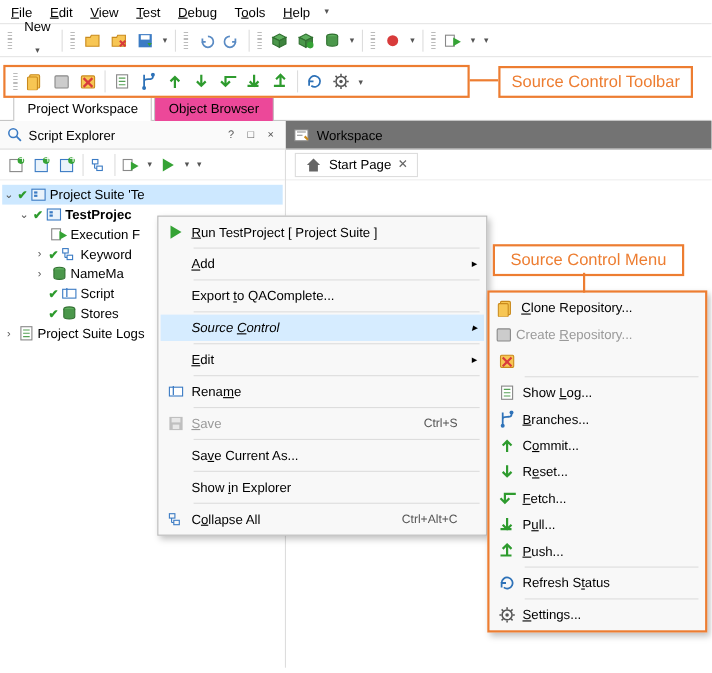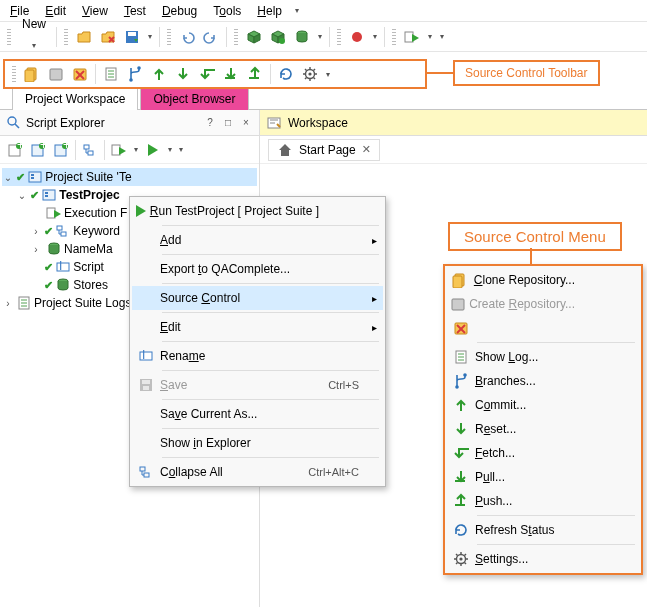--- a/index.html
+++ b/index.html
@@ -11,21 +11,21 @@
   
   .toolbar { display: flex; align-items: center; height: 30px; padding: 0 4px; border-bottom: 1px solid #e5e5e5; gap: 2px; }
   .grip { width: 4px; height: 16px; background: repeating-linear-gradient(#bbb 0 1px, transparent 1px 3px); margin: 0 3px; }
   .tbtn { width: 22px; height: 22px; display: flex; align-items: center; justify-content: center; border-radius: 2px; }
   .dd { width: 10px; height: 22px; display: flex; align-items: center; justify-content: center; font-size: 8px; color: #555; }
   .newbtn { padding: 2px 6px; display: flex; align-items: center; gap: 4px; flex-direction: column; }
   .sep { width: 1px; height: 20px; background: #ddd; margin: 0 2px; }
   
   .sc-box { position: absolute; top: 59px; left: 3px; width: 424px; height: 30px; border: 2px solid #ED7D31; display: flex; align-items: center; padding: 0 4px; gap: 2px; background: #fff; z-index: 1; }
   .sc-box-line { position: absolute; top: 72px; left: 427px; width: 26px; height: 2px; background: #ED7D31; z-index: 1; }
-  .sc-label { position: absolute; top: 60px; left: 453px; border: 2px solid #ED7D31; color: #ED7D31; font-size: 12px; padding: 4px 10px; background: #fff; z-index: 1; }
+  .sc-label { position: absolute; top: 60px; left: 453px; border: 2px solid #ED7D31; color: #ED7D31; font-size: 15px; padding: 4px 10px; background: #fff; z-index: 1; }
   
   .sc-menu-label { position: absolute; top: 222px; left: 448px; border: 2px solid #ED7D31; color: #ED7D31; font-size: 15px; padding: 4px 14px; background: #fff; z-index: 40; }
   .sc-menu-line { position: absolute; top: 248px; left: 530px; width: 2px; height: 18px; background: #ED7D31; z-index: 40; }
   
   .tabstrip { display: flex; align-items: flex-end; height: 24px; border-bottom: 1px solid #c5c5c5; margin-top: 34px; padding-left: 12px; gap: 0; }
   .tab { padding: 4px 12px; border: 1px solid #c5c5c5; border-bottom: none; background: #fff; margin-right: 2px; position: relative; top: 1px; }
   .tab.inactive { background: #ec4899; }
   
   .body { display: flex; height: calc(100% - 115px); }
   .left { width: 260px; display: flex; flex-direction: column; border-right: 1px solid #ddd; }
@@ -37,36 +37,36 @@
   .tree { padding: 4px 2px; font-size: 12px; position: relative; }
   .trow { display: flex; align-items: center; height: 18px; gap: 2px; white-space: nowrap; }
   .twist { width: 12px; font-size: 10px; color: #555; text-align: center; }
   .check { color: #2e9b2e; font-weight: bold; font-size: 11px; }
   .ticon { width: 16px; height: 16px; display: flex; align-items: center; justify-content: center; }
   .trow.sel { background: #cde8ff; }
   .ind1 { padding-left: 14px; }
   .ind2 { padding-left: 28px; }
   
   .right { flex: 1; display: flex; flex-direction: column; }
-  .right-head { display: flex; align-items: center; height: 26px; padding: 0 6px; border-bottom: 1px solid #ddd; gap: 6px; background: #fef9c3; }
+  .right-head { display: flex; align-items: center; height: 26px; padding: 0 6px; border-bottom: 1px solid #ddd; gap: 6px; background: #737373; }
   .right-tabs { display: flex; align-items: center; height: 28px; padding: 0 8px; gap: 6px; border-bottom: 1px solid #eee; }
   .doc-tab { display: flex; align-items: center; gap: 6px; padding: 2px 8px; border: 1px solid #ddd; background: #fff; }
   .doc-tab .x { color: #666; font-size: 11px; }
   
   .ctxmenu { position: absolute; background: #f8f8f8; border: 1px solid #b8b8b8; box-shadow: 2px 3px 6px rgba(0,0,0,.25); padding: 2px; z-index: 30; }
   .ctxmenu .row { display: flex; align-items: center; height: 24px; padding-right: 24px; position: relative; }
   .ctxmenu .iconcol { width: 28px; display: flex; align-items: center; justify-content: center; }
   .ctxmenu .lbl { flex: 1; padding-right: 40px; white-space: nowrap; }
   .ctxmenu .lbl.dis { color: #9a9a9a; }
   .ctxmenu .sc { color: #555; font-size: 11px; position: absolute; right: 24px; }
   .ctxmenu .arr { position: absolute; right: 6px; font-size: 10px; }
   .ctxmenu .msep { height: 1px; background: #ddd; margin: 2px 4px 2px 30px; }
-  .ctxmenu .row.hl { background: #d6ecff; }
-  
-  .ctxmenu.main { top: 196px; left: 129px; width: 257px; }
+  .ctxmenu .row.hl { background: #d6ecff; font-style: italic; }
+  
+  .ctxmenu.main { top: 196px; left: 143px; width: 300px; }
   .ctxmenu.sub  { top: 264px; left: 443px; width: 200px; border: 2px solid #ED7D31; }
   
   svg { display: block; }
   u { text-decoration: underline; }
 </style>
 </head>
 <body>
 
 <svg width="0" height="0" style="position:absolute">
   <defs>

